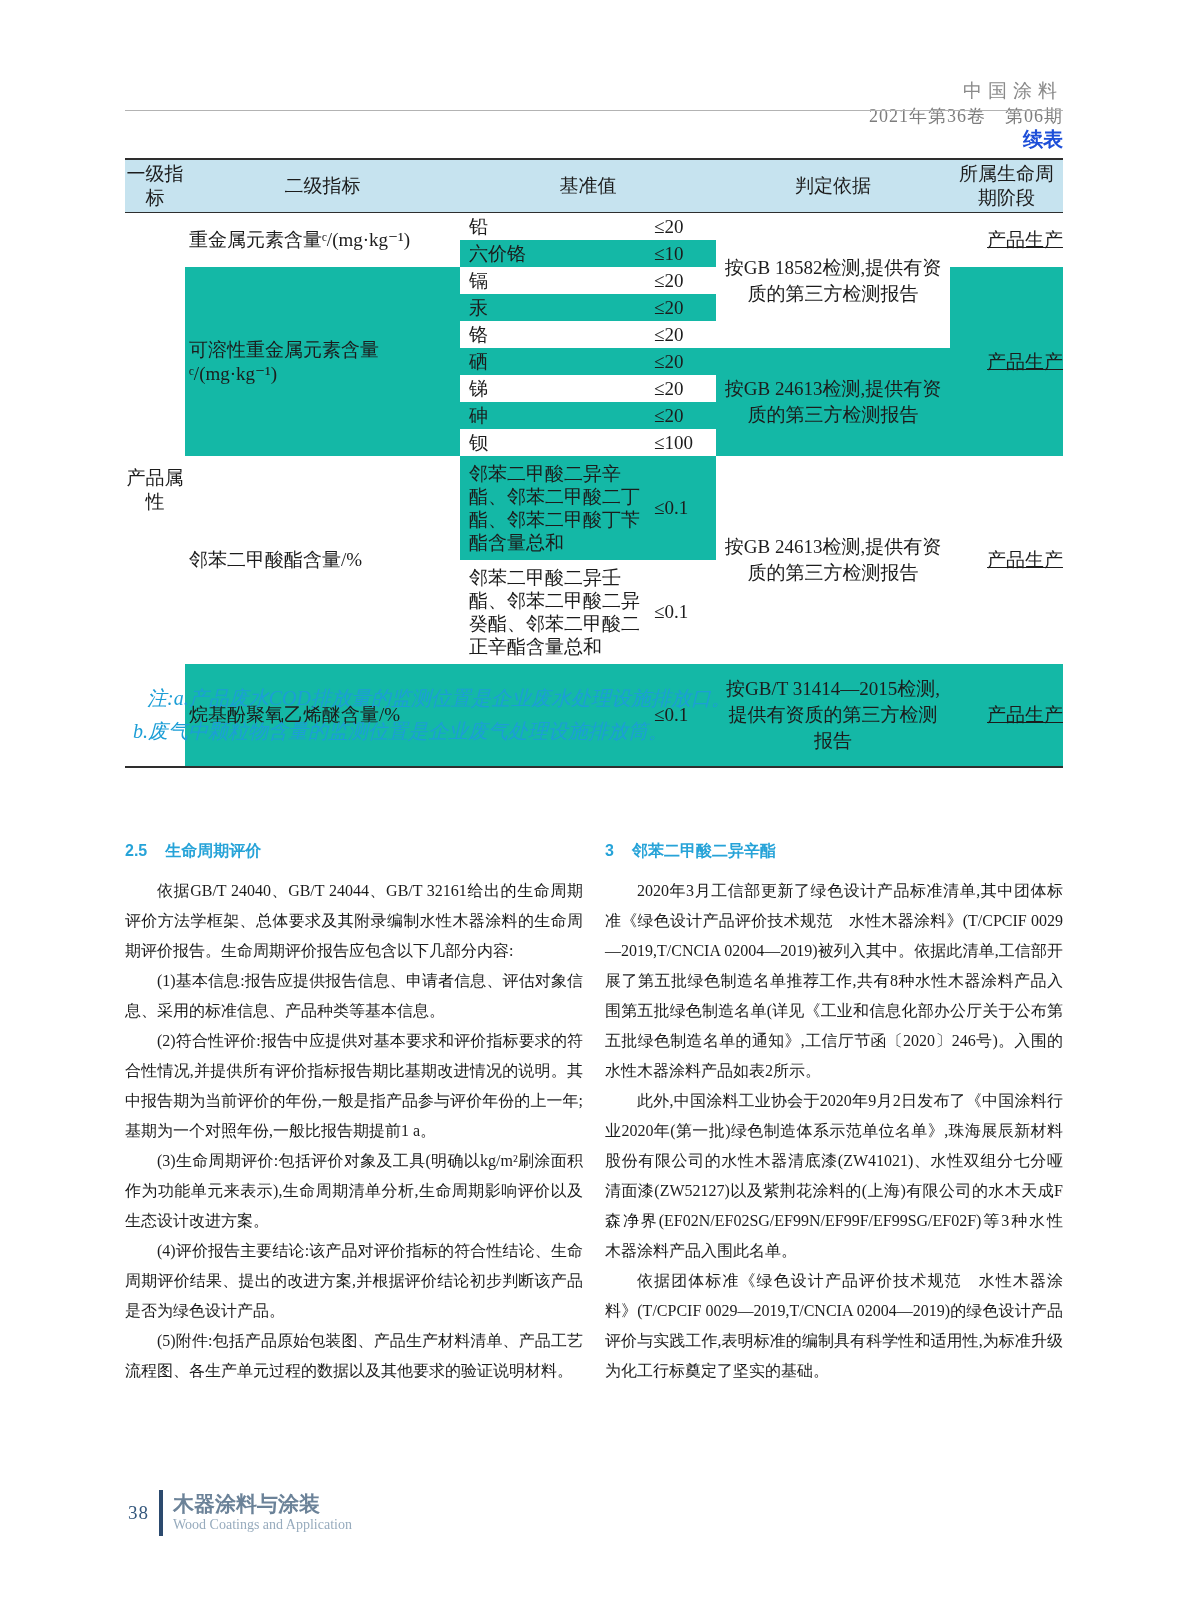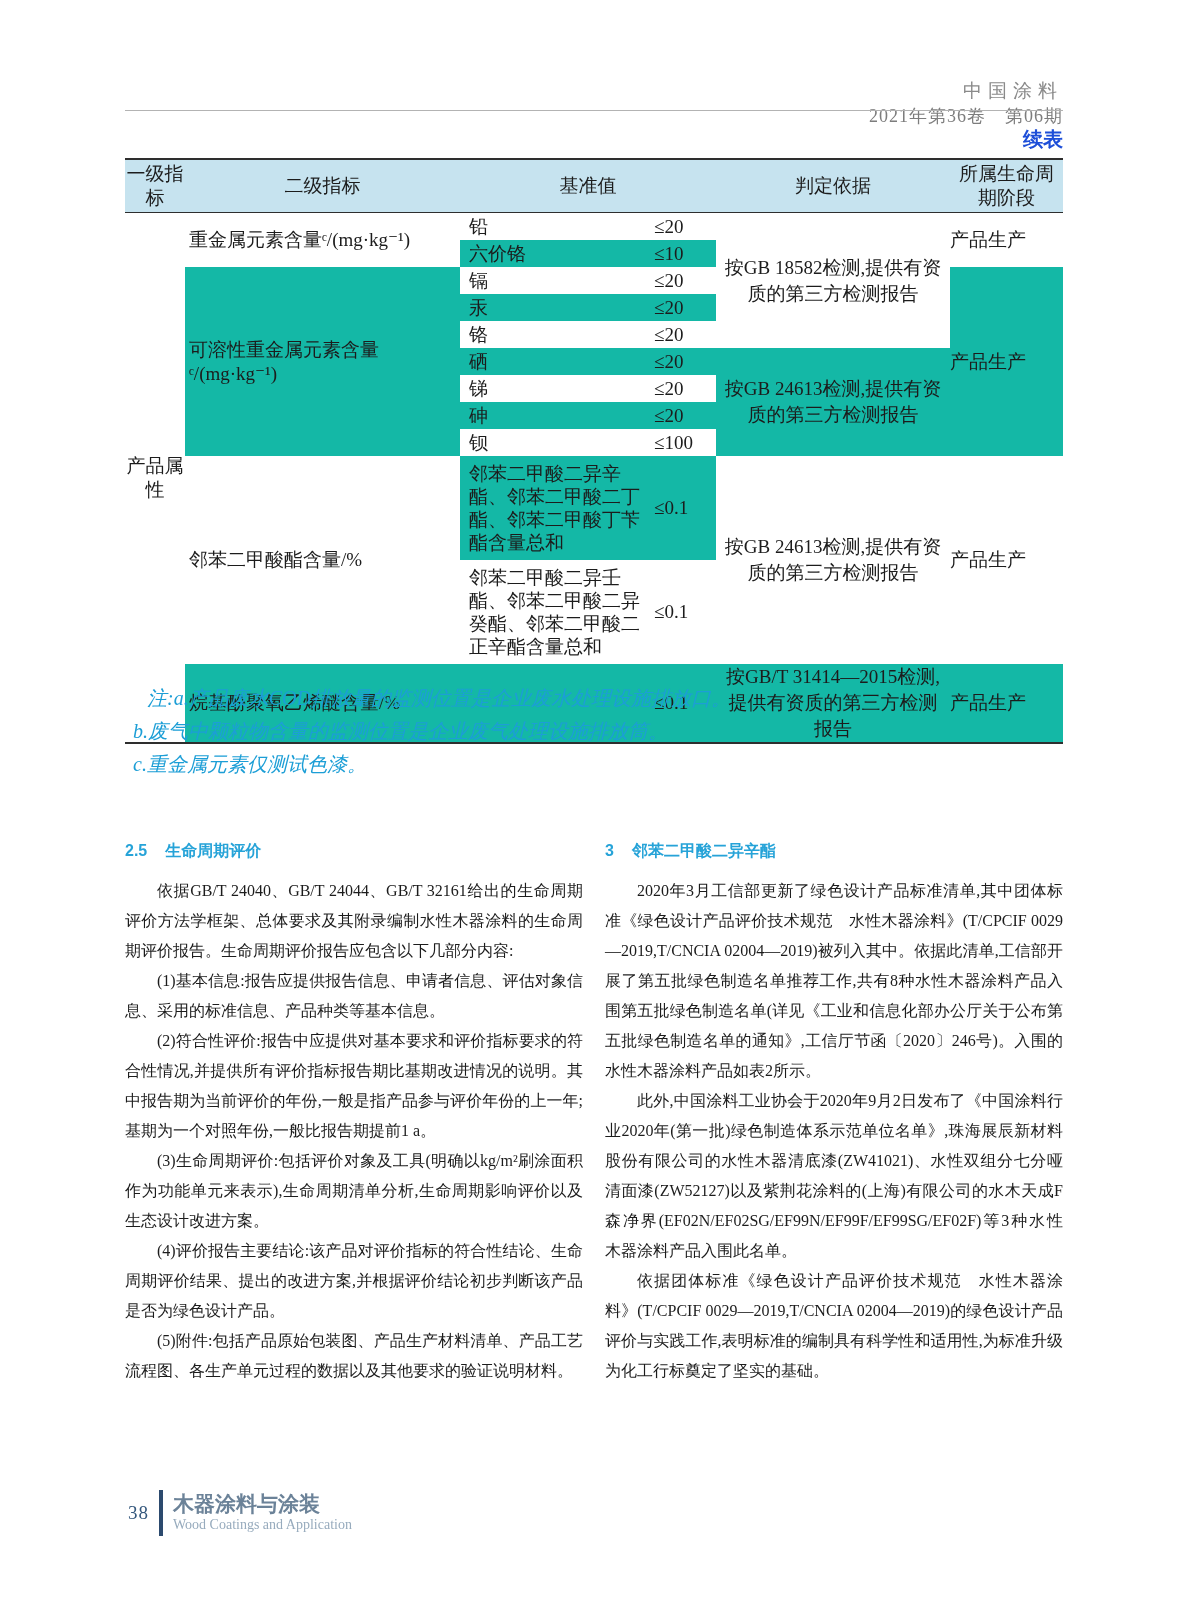--- a/index.html
+++ b/index.html
@@ -20,22 +20,22 @@
   .tbl th{background:#c6e3ef;font-weight:normal;height:52px;text-align:center;vertical-align:middle;
     border-top:2px solid #2e2e2e;border-bottom:1px solid #2e2e2e;line-height:24px;padding:0;}
   .tbl td{vertical-align:middle;padding:0;}
   .tbl tr.m td{height:27px;}
   .w{background:#ffffff;}
   .b{background:#14b8a6;}
   .lv1{text-align:center;line-height:24px;}
   .l2{text-align:left;padding-left:4px !important;line-height:24px;}
   .nm{text-align:left;padding-left:9px !important;}
   .vl{text-align:left;padding-left:4px !important;}
-  .bs{text-align:center;line-height:26px;padding:0 4px !important;}
-  .st{text-align:left;}
+  .bs{text-align:center;line-height:26px;padding:12px 4px !important;}
+  .st{text-align:right;text-decoration:underline;}
   .ph{line-height:23px;padding:6px 6px 6px 9px !important;}
   tr.last td{height:47px;}
   
   .notes{position:absolute;left:133px;top:682px;width:930px;color:#1c9ed6;font-size:20px;line-height:33px;font-style:italic;}
   .notes .n1{margin-left:14px;}
   
   .columns{position:absolute;left:125px;top:836px;width:938px;display:flex;gap:22px;}
   .colm{width:458px;}
   .colm h2{margin:0 0 10px 0;font-family:"Liberation Sans","DejaVu Sans",sans-serif;font-size:16px;font-weight:bold;color:#26a3d8;line-height:30px;}
   .colm h2 .num{margin-right:18px;}
@@ -139,21 +139,20 @@
         <td class="vl b">≤0.1</td>
         <td class="bs b">按GB/T 31414—2015检测,提供有资质的第三方检测报告</td>
         <td class="st b">产品生产</td>
       </tr>
     </tbody>
   </table>
 
   <div class="notes">
     <div class="n1">注:a.产品废水COD排放量的监测位置是企业废水处理设施排放口。</div>
     <div>b.废气中颗粒物含量的监测位置是企业废气处理设施排放筒。</div>
-    <div>c.重金属元素仅测试色漆。</div>
   </div>
 
   <div class="columns">
     <div class="colm">
       <h2>
         <span class="num">2.5</span><span>生命周期评价</span>
       </h2>
       <p>依据GB/T 24040、GB/T 24044、GB/T 32161给出的生命周期评价方法学框架、总体要求及其附录编制水性木器涂料的生命周期评价报告。生命周期评价报告应包含以下几部分内容:</p>
       <p>(1)基本信息:报告应提供报告信息、申请者信息、评估对象信息、采用的标准信息、产品种类等基本信息。</p>
       <p>(2)符合性评价:报告中应提供对基本要求和评价指标要求的符合性情况,并提供所有评价指标报告期比基期改进情况的说明。其中报告期为当前评价的年份,一般是指产品参与评价年份的上一年;基期为一个对照年份,一般比报告期提前1 a。</p>

